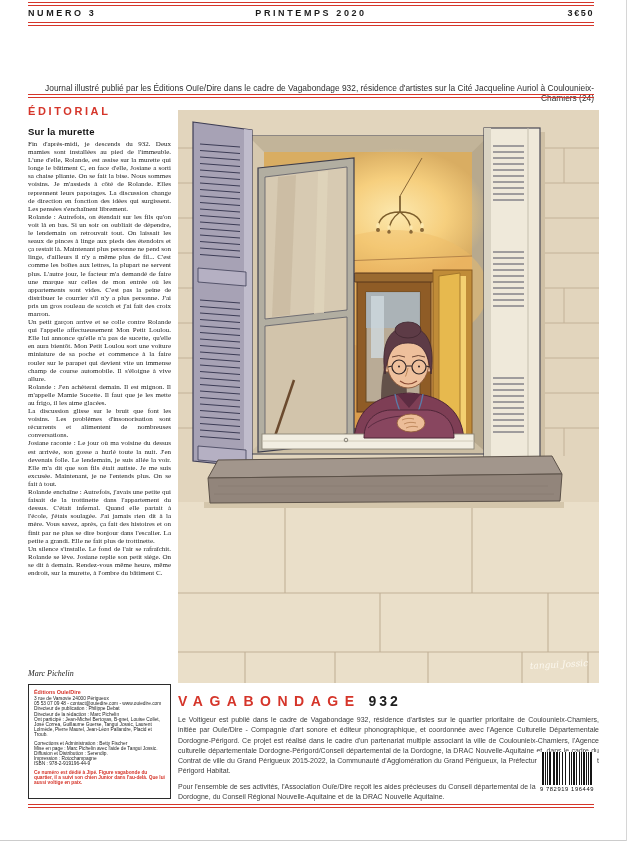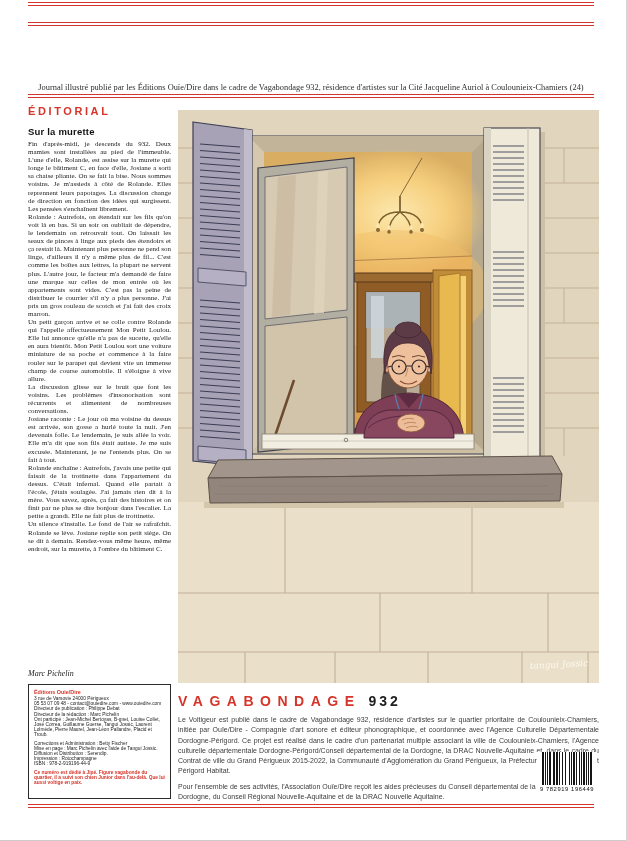--- a/index.html
+++ b/index.html
@@ -18,22 +18,22 @@
           letter-spacing:2.6px;color:var(--ink);}
   .kicker .kl{position:absolute;left:0;top:0;}
   .kicker .kc{position:absolute;left:50%;transform:translateX(-50%);top:0;}
   .kicker .kr{position:absolute;right:0;top:0;letter-spacing:1.6px;}
   
   .masthead{top:19px;left:28px;width:566px;text-align:center;white-space:nowrap;
             font-family:"DejaVu Serif",serif;font-weight:bold;font-size:62px;line-height:1;
             letter-spacing:2px;word-spacing:9px;color:var(--masthead-red);
             text-shadow:1px 1px 0 var(--masthead-shadow),2px 2px 0 var(--masthead-shadow),
                         3px 3px 0 var(--masthead-shadow),4px 4px 0 var(--masthead-shadow);}
-  .subtitle{top:83px;left:28px;width:566px;text-align:center;
-            font-family:Liberation Serif, serif;font-size:8.4px;color:#2e2e2e;}
+  .subtitle{top:83px;left:28px;width:566px;text-align:right;
+            font-family:Liberation Sans, sans-serif;font-size:8.4px;color:#2e2e2e;}
   .edito-label{top:105px;left:28px;font-weight:bold;font-size:11px;letter-spacing:2.6px;
                color:var(--accent-red);}
   
   .article{top:126px;left:28px;width:143px;height:552px;display:flex;flex-direction:column;}
   .article h3{margin:0 0 3px 0;font-size:9.5px;font-weight:bold;letter-spacing:.2px;color:#111;}
   .paras{flex:1;overflow:hidden;}
   .paras p{margin:0;font-family:"Liberation Serif",serif;font-size:7px;line-height:8.1px;
            text-align:justify;color:#222;}
   .byline{margin-top:2px;text-align:left;font-family:"Liberation Serif",serif;
           font-style:italic;font-size:8px;color:#222;}
@@ -60,36 +60,42 @@
   .rule-bottom{top:804px;}
   .rule-t1{top:2px;} .rule-t2{top:22px;} .rule-t3{top:94px;}
 </style>
 </head>
 <body>
 
 <div class="page">
 
   <div class="rule2 rule-t1"></div>
 
+  <div class="abs kicker">
+    <span class="kl">NUMERO 3</span>
+    <span class="kc">PRINTEMPS 2020</span>
+    <span class="kr">3€50</span>
+  </div>
 
   <div class="rule2 rule-t2"></div>
 
 
   <div class="abs subtitle">Journal illustré publié par les Éditions Ouïe/Dire dans le cadre de Vagabondage 932, résidence d'artistes sur la Cité Jacqueline Auriol à Coulounieix-Chamiers (24)</div>
 
   <div class="rule2 rule-t3"></div>
 
   <div class="abs edito-label">ÉDITORIAL</div>
 
   <div class="abs article">
     <h3>Sur la murette</h3>
     <div class="paras">
         <p>Fin d'après-midi, je descends du 932. Deux mamies sont installées au pied de l'immeuble. L'une d'elle, Rolande, est assise sur la murette qui longe le bâtiment C, en face d'elle, Josiane a sorti sa chaise pliante. On se fait la bise. Nous sommes voisins. Je m'assieds à côté de Rolande. Elles reprennent leurs papotages. La discussion change de direction en fonction des idées qui surgissent. Les pensées s'enchaînent librement.</p>
         <p>Rolande : Autrefois, on étendait sur les fils qu'on voit là en bas. Si un soir on oubliait de dépendre, le lendemain on retrouvait tout. On laissait les seaux de pinces à linge aux pieds des étendoirs et ça restait là. Maintenant plus personne ne pend son linge, d'ailleurs il n'y a même plus de fil... C'est comme les boîtes aux lettres, la plupart ne servent plus. L'autre jour, le facteur m'a demandé de faire une marque sur celles de mon entrée où les appartements sont vides. C'est pas la peine de distribuer le courrier s'il n'y a plus personne. J'ai pris un gros rouleau de scotch et j'ai fait des croix marron.</p>
         <p>Un petit garçon arrive et se colle contre Rolande qui l'appelle affectueusement Mon Petit Loulou. Elle lui annonce qu'elle n'a pas de sucette, qu'elle en aura bientôt. Mon Petit Loulou sort une voiture miniature de sa poche et commence à la faire rouler sur le parapet qui devient vite un immense champ de course automobile. Il s'éloigne à vive allure.</p>
+        <p>Rolande : J'en achèterai demain. Il est mignon. Il m'appelle Mamie Sucette. Il faut que je les mette au frigo, il les aime glacées.</p>
         <p>La discussion glisse sur le bruit que font les voisins. Les problèmes d'insonorisation sont récurrents et alimentent de nombreuses conversations.</p>
         <p>Josiane raconte : Le jour où ma voisine du dessus est arrivée, son gosse a hurlé toute la nuit. J'en devenais folle. Le lendemain, je suis allée la voir. Elle m'a dit que son fils était autiste. Je me suis excusée. Maintenant, je ne l'entends plus. On se fait à tout.</p>
         <p>Rolande enchaîne : Autrefois, j'avais une petite qui faisait de la trottinette dans l'appartement du dessus. C'était infernal. Quand elle partait à l'école, j'étais soulagée. J'ai jamais rien dit à la mère. Vous savez, après, ça fait des histoires et on finit par ne plus se dire bonjour dans l'escalier. La petite a grandi. Elle ne fait plus de trottinette.</p>
         <p>Un silence s'installe. Le fond de l'air se rafraîchit. Rolande se lève. Josiane replie son petit siège. On se dit à demain. Rendez-vous même heure, même endroit, sur la murette, à l'ombre du bâtiment C.</p>
       </div>
     <div class="byline">Marc Pichelin</div>
   </div>
 
   <svg class="abs illo" viewBox="0 0 421 573" xmlns="http://www.w3.org/2000/svg">
     <defs>

